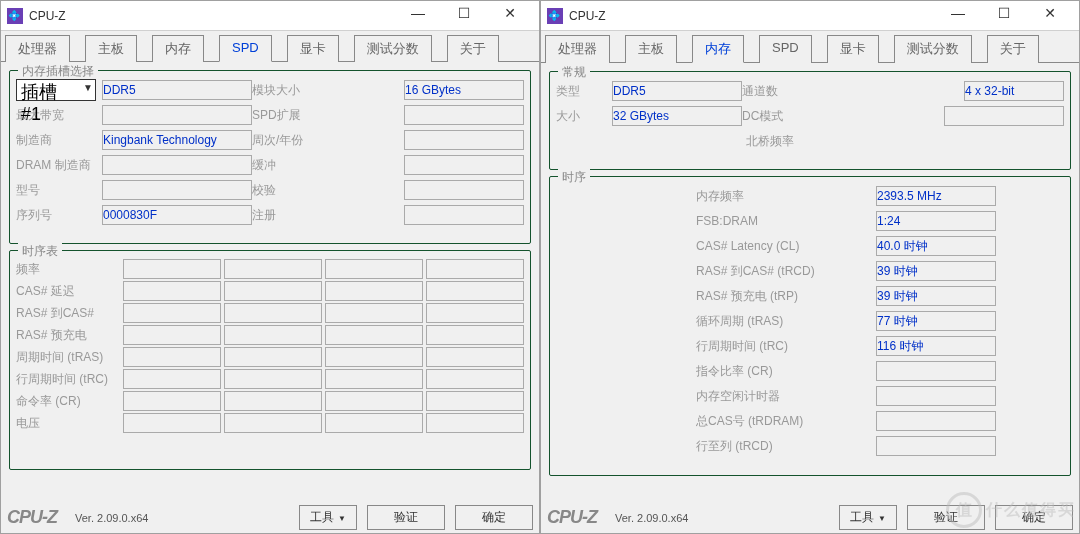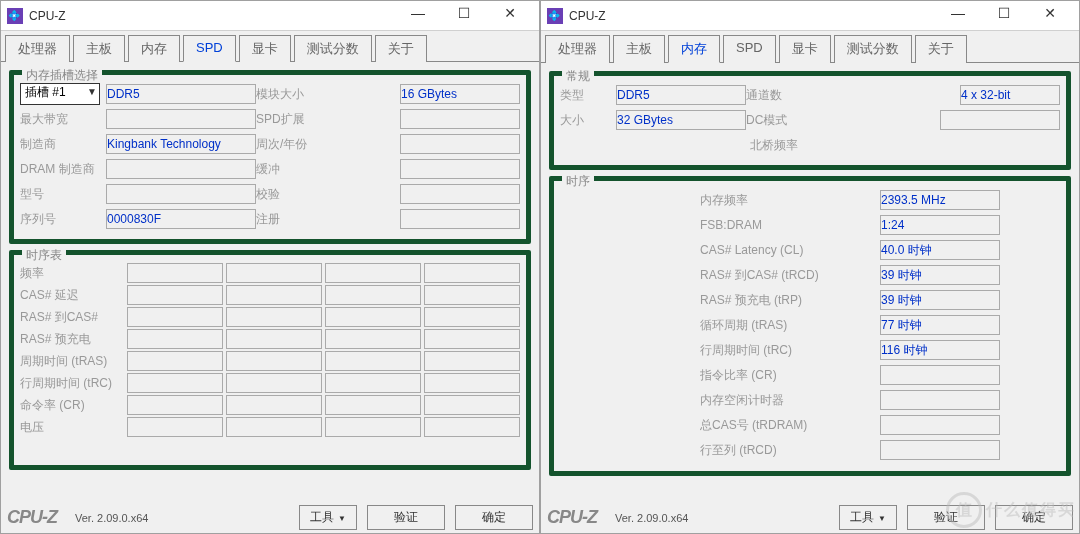--- a/index.html
+++ b/index.html
@@ -3,31 +3,31 @@
 <meta charset="utf-8">
 <style>
 *{box-sizing:border-box;margin:0;padding:0;font-family:"Microsoft YaHei","Segoe UI",sans-serif}
 body{width:1080px;height:534px;background:#f0f0f0;display:flex;position:relative;overflow:hidden}
 .window{flex:1;border:1px solid #a0a0a0;background:#f0f0f0;display:flex;flex-direction:column}
 .titlebar{height:30px;background:#fff;display:flex;align-items:center;padding:0 6px;border-bottom:1px solid #d0d0d0}
 .app-icon{width:16px;height:16px;background:#6a3fb5;margin-right:6px;display:flex;align-items:center;justify-content:center;font-size:10px;color:#fff}
 .title{font-size:12px;color:#333}
 .win-ctrl{margin-left:auto;display:flex}
 .win-btn{width:46px;height:30px;display:flex;align-items:center;justify-content:center;font-size:14px;color:#333;margin-top:-6px}
-.tabs{display:flex;padding:4px 4px 0 4px;gap:4px;border-bottom:1px solid #888}
+.tabs{display:flex;padding:4px 4px 0 4px;gap:16px;border-bottom:1px solid #888}
 .tab{padding:4px 12px;border:1px solid #888;border-bottom:none;margin-right:-1px;margin-bottom:-1px;font-size:13px;color:#666;background:#f0f0f0;cursor:pointer;position:relative}
 .tab.active{color:#0040d8;background:#f0f0f0;border-bottom:1px solid #f0f0f0;z-index:2}
 .content{flex:1;padding:8px 8px 4px 8px;overflow:hidden}
-.group{border:5px solid #14532d;border-radius:2px;padding:8px 6px 6px 6px;margin-bottom:6px;position:relative}
+.group{border:1px solid #14532d;border-radius:2px;padding:8px 6px 14px 6px;margin-bottom:6px;position:relative}
 .group-title{position:absolute;top:-8px;left:8px;background:#f0f0f0;padding:0 4px;font-size:12px;color:#888}
 .row{display:flex;align-items:center;margin-bottom:3px;height:22px}
 .lbl{text-align:left;font-size:12px;color:#999;padding-right:6px}
 .val{border:1px solid #aaa;background:#f0f0f0;font-size:12px;color:#0030c8;text-align:left;height:20px;line-height:18px;overflow:hidden}
 .val.empty{color:transparent}
-.slot-select{border:1px solid #333;background:#fff;height:22px;font-size:12px;padding:0 18px 0 4px;position:relative;color:#000}
+.slot-select{border:1px solid #333;background:#fff;height:22px;font-size:18px;padding:0 18px 0 4px;position:relative;color:#000}
 .slot-select::after{content:'▼';position:absolute;right:2px;top:2px;font-size:10px;color:#333}
 .timing-grid{display:grid;grid-template-columns:104px repeat(4,1fr);gap:2px 3px;align-items:center}
 .timing-grid .lbl{height:20px;line-height:20px}
 .timing-grid .val{height:20px}
 .right-rows{display:flex;flex-direction:column;gap:3px}
 .right-row{display:flex;align-items:center;height:22px}
 .right-row .lbl{flex:0 0 160px}
 .right-row .val{flex:0 0 120px}
 .footer{display:flex;align-items:center;padding:3px 6px;gap:6px}
 .logo{font-style:italic;font-weight:bold;font-size:18px;color:#888;letter-spacing:-1px}

